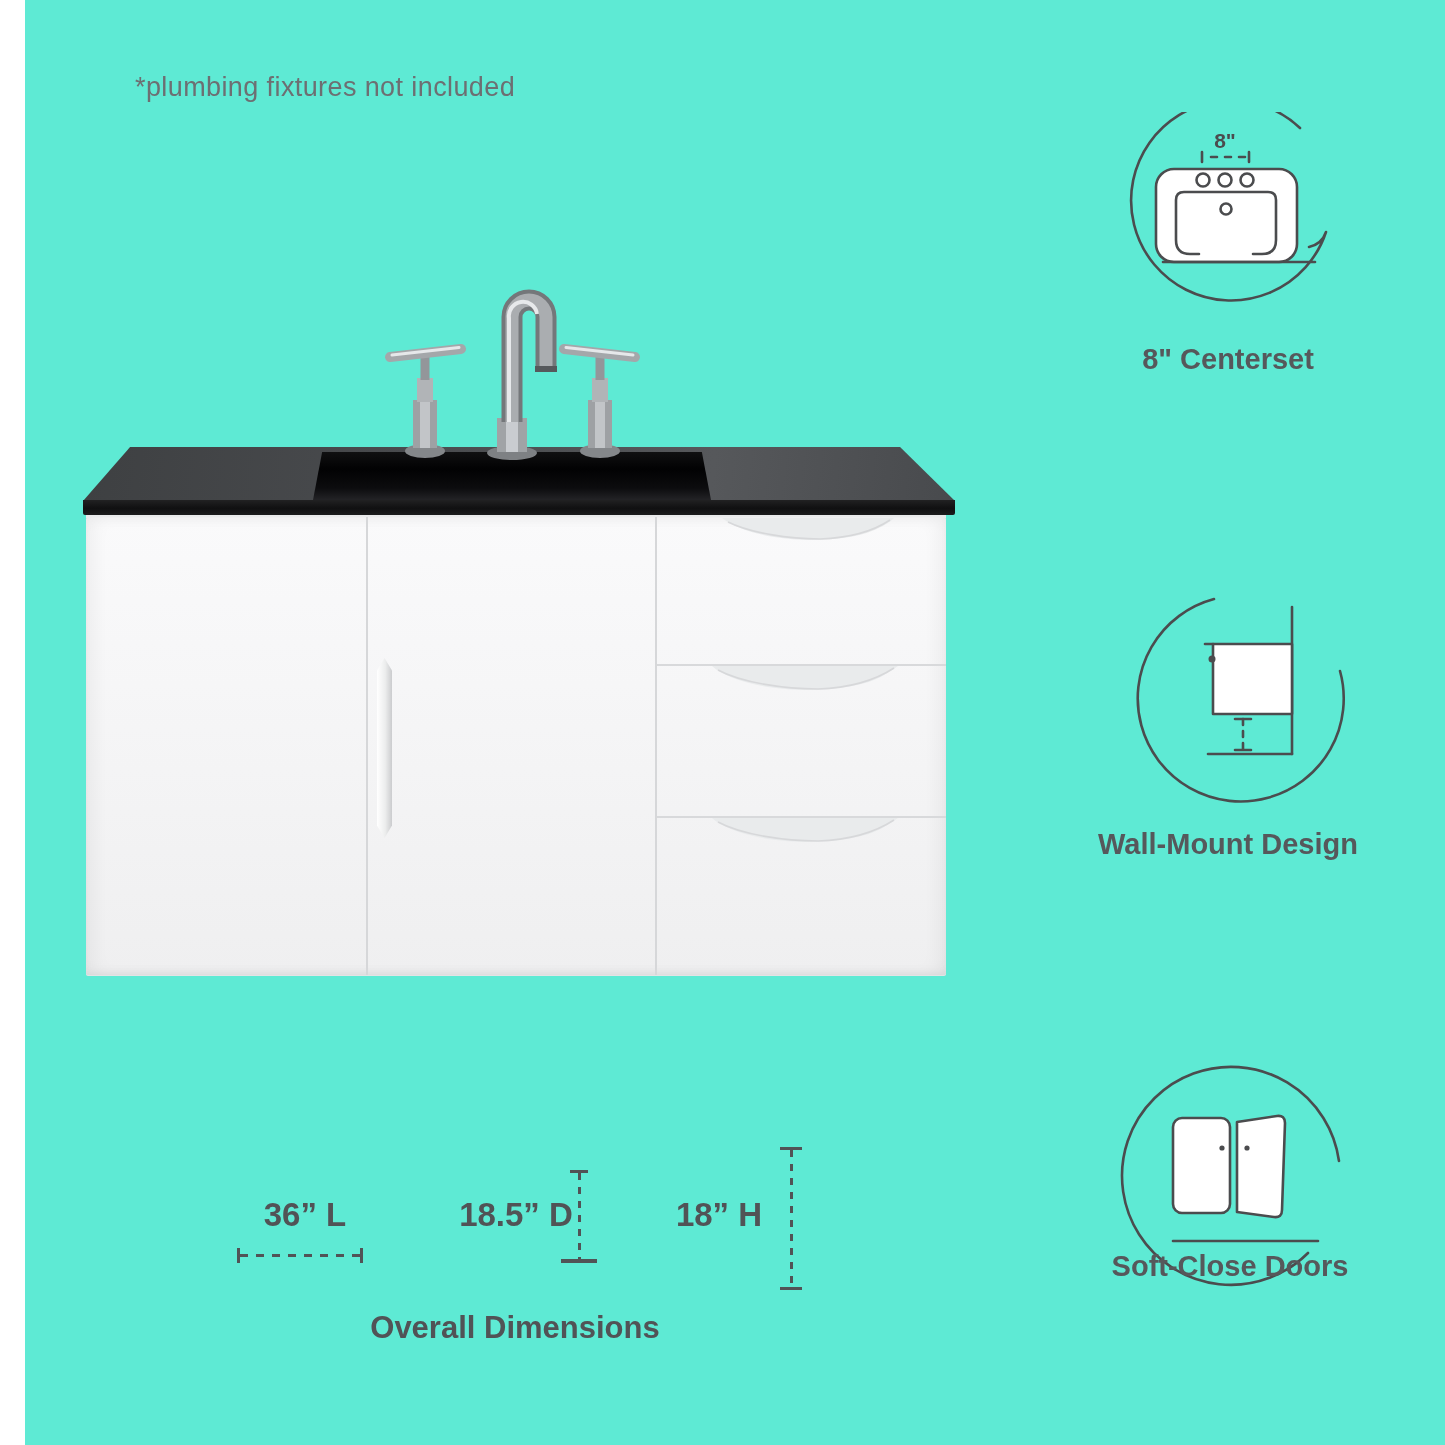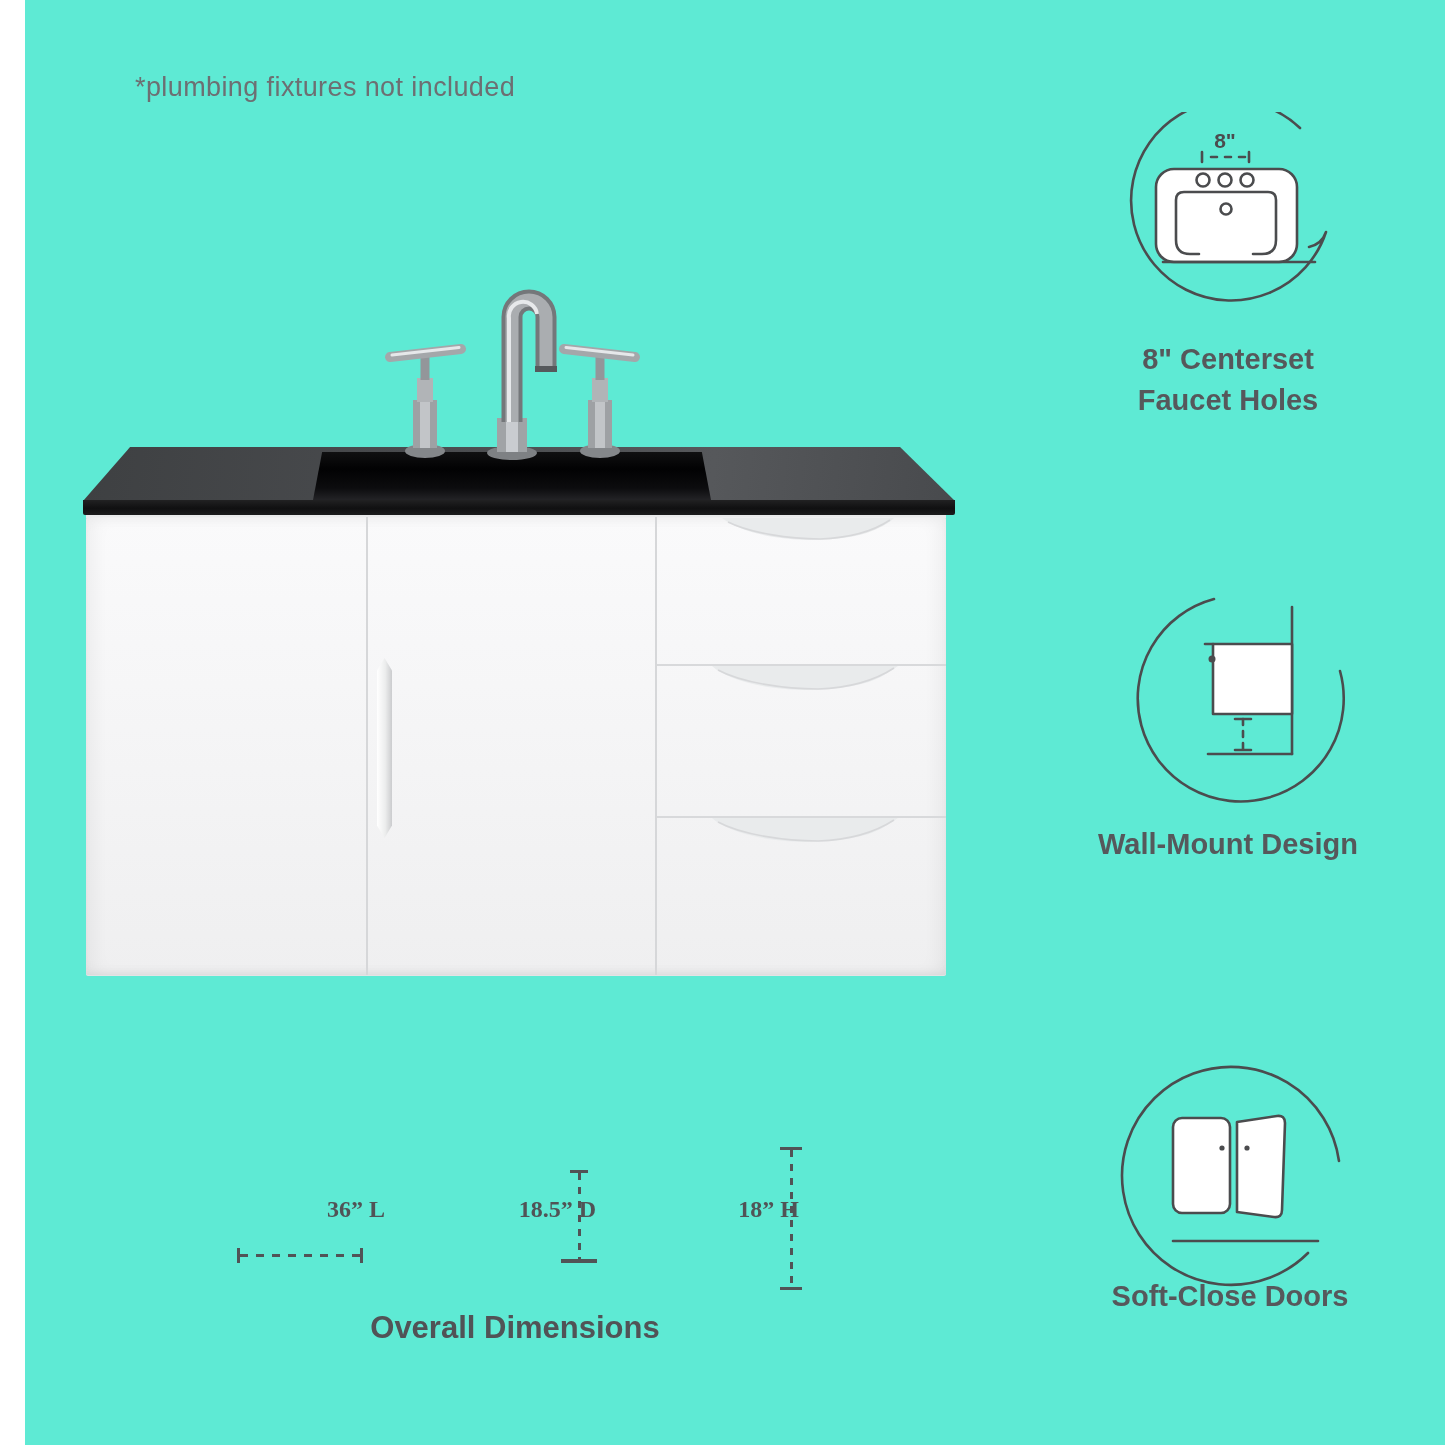--- a/index.html
+++ b/index.html
@@ -39,24 +39,24 @@
     -webkit-clip-path:polygon(50% 0,100% 7%,100% 93%,50% 100%,0 93%,0 7%);
     clip-path:polygon(50% 0,100% 7%,100% 93%,50% 100%,0 93%,0 7%);}
   .notch{pointer-events:none;}
   .n1{left:695px;top:518px;} .n2{left:685px;top:666px;} .n3{left:685px;top:818px;}
 
   
   .feature-label{width:300px;text-align:center;font-weight:700;color:#56585b;
     font-size:29px;line-height:41px;}
   .fl1{left:1053px;top:339px;}
   .fl2{left:1053px;top:824px;text-align:center;}
-  .fl3{left:1055px;top:1276px;}
-
-  
-  .dim-text{width:160px;text-align:right;font-size:24px;font-weight:700;color:#515356;top:1196px;font-family:Liberation Serif, serif;}
+  .fl3{left:1055px;top:1246px;}
+
+  
+  .dim-text{width:160px;text-align:center;font-size:33px;font-weight:700;color:#515356;top:1196px;}
   .dt1{left:200px;} .dt2{left:411px;} .dt3{left:614px;}
   .dim-caption{left:330px;top:1310px;width:320px;text-align:center;
     font-size:31px;font-weight:700;color:#515356;}
 
   .hline{left:212px;top:1248px;width:126px;height:15px;display:flex;align-items:center;}
   .hline .tick{width:3px;height:15px;background:#515356;}
   .hline .dash{flex:1;height:3px;
     background:repeating-linear-gradient(90deg,#515356 0 8px,transparent 8px 16px);}
 
   .vline{display:flex;flex-direction:column;align-items:center;}
@@ -147,21 +147,20 @@
     <circle class="stroke" cx="78" cy="68" r="6.5"></circle>
     <circle class="stroke" cx="100" cy="68" r="6.5"></circle>
     <circle class="stroke" cx="122" cy="68" r="6.5"></circle>
     <path class="stroke" d="M128 142 h9 q14 0 14-14 v-40 q0-8-8-8 h-84 q-8 0-8 8 v40 q0 14 14 14 h9"></path>
     <circle class="stroke" cx="101" cy="97" r="5.5"></circle>
     <text class="icon-num" x="100" y="36" text-anchor="middle">8"</text>
     <path class="stroke" d="M77 40 v10 M124 40 v10 M86 45 h6 M100 45 h6 M114 45 h6" stroke-width="3"></path>
   </svg>
   <div class="abs feature-label fl1">
     <div>8" Centerset</div>
-    <div>Faucet Holes</div>
   </div>
 
   <svg class="abs" style="left:1110px;top:592px;" width="212" height="212" viewBox="0 0 212 212">
     <path class="stroke" d="M79 7 A103 103 0 1 0 205 79"></path>
     <path class="stroke" d="M157 15 V162"></path>
     <rect class="fillw" x="78" y="52" width="79" height="70"></rect>
     <path class="stroke" d="M70 52 H78"></path>
     <circle cx="77" cy="67" r="3.5" fill="#4b4c4e"></circle>
     <path class="stroke" d="M108 127 V158" stroke-dasharray="6 6"></path>
     <path class="stroke" d="M108 127 h0 M100 127 h16 M100 158 h16" stroke-width="3"></path>

